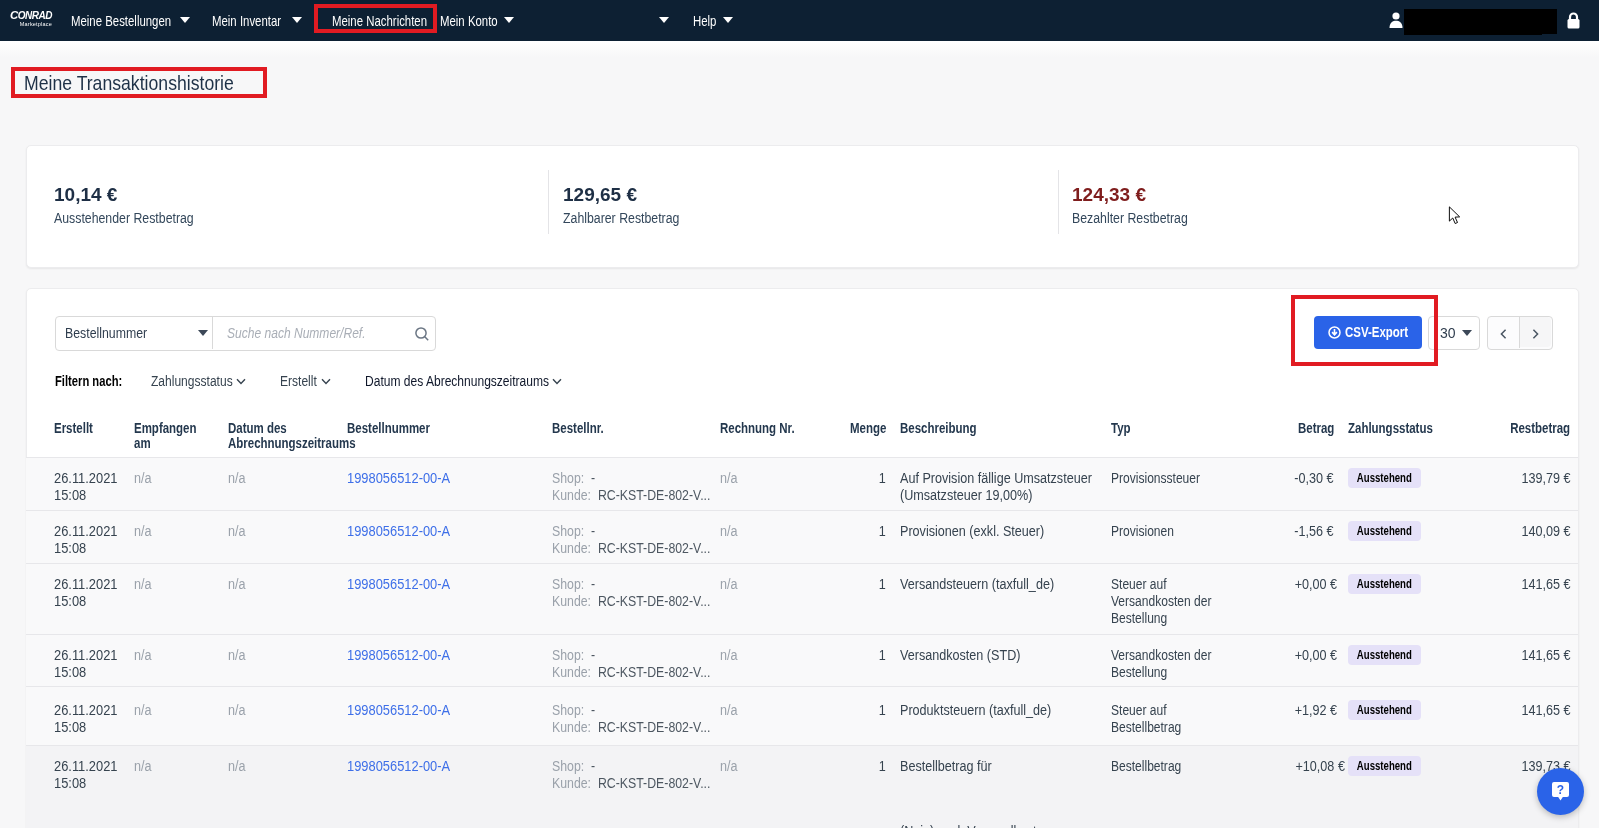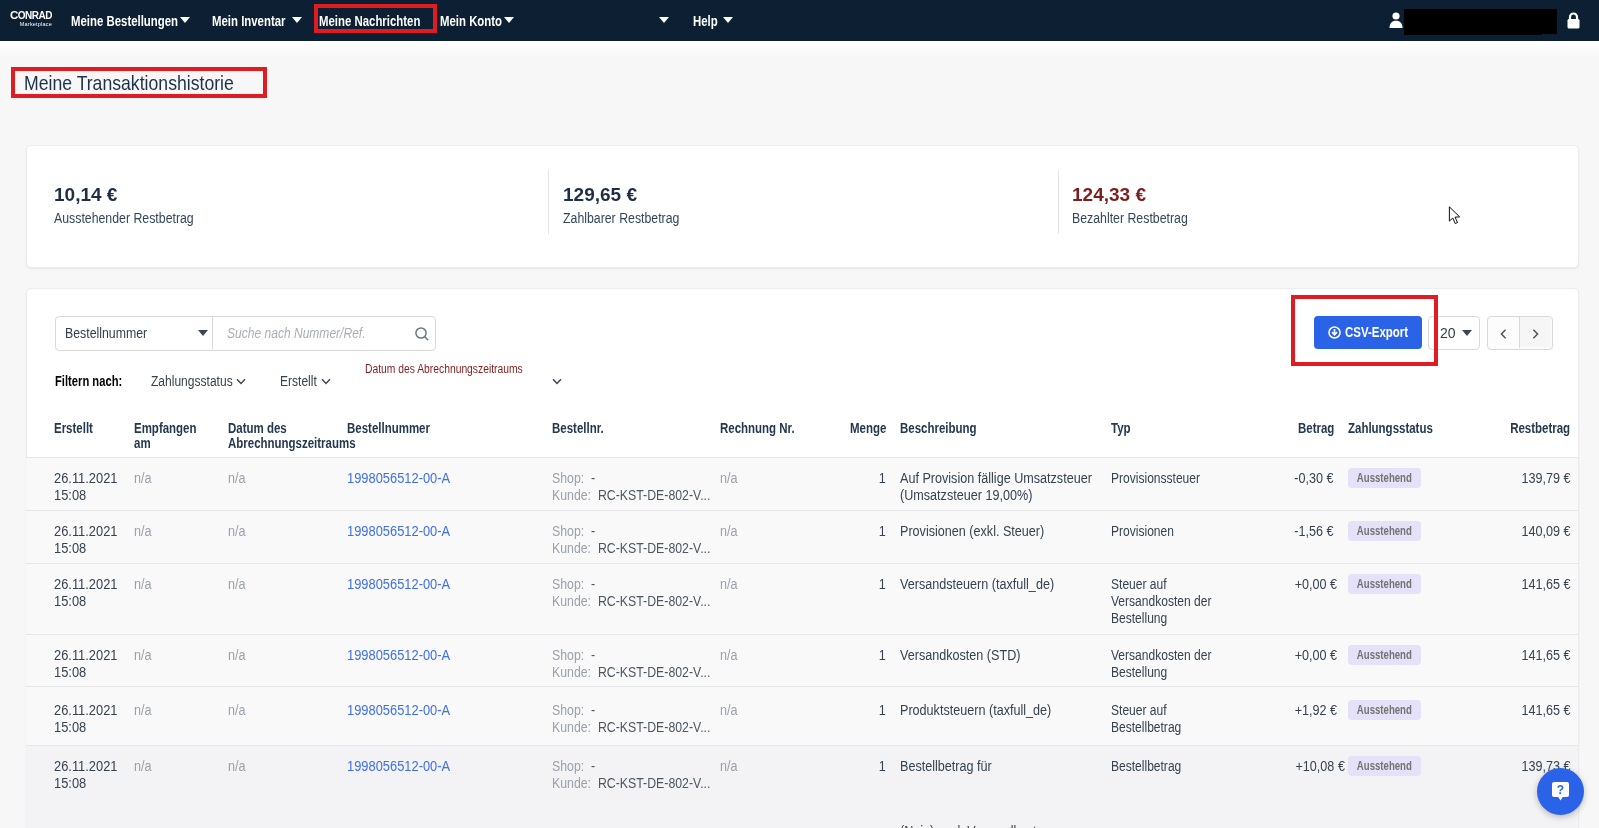--- a/index.html
+++ b/index.html
@@ -10,60 +10,60 @@
   .s76{transform:scaleX(.76)}
   .s80{transform:scaleX(.80)}
   .s82{transform:scaleX(.82)}
   .s84{transform:scaleX(.84)}
   .s86{transform:scaleX(.86)}
   .s88{transform:scaleX(.88)}
   .s90{transform:scaleX(.90)}
   .s92{transform:scaleX(.92)}
   
   #nav{position:absolute;left:0;top:0;width:1599px;height:41px;background:#0d2033}
-  .navitem{position:absolute;top:0;height:51px;line-height:41px;color:#fff;font-weight:bold;font-size:15px}
+  .navitem{position:absolute;top:0;height:51px;line-height:41px;color:#fff;font-weight:normal;font-size:15px}
   .caret{position:absolute;top:17px;width:0;height:0;border-left:5px solid transparent;border-right:5px solid transparent;border-top:6px solid #fff}
   #navredbox{position:absolute;left:314px;top:4px;width:115px;height:21px;border:4px solid #e11b22}
   
   .card{position:absolute;background:#fff;border:1px solid #ececee;border-radius:5px;
         box-shadow:0 1px 2px rgba(0,0,0,.07)}
   
   table{border-collapse:collapse;table-layout:fixed}
   td{padding:0;vertical-align:top;font-size:14px;line-height:17px;color:#36434f}
   .gray{color:#9aa1aa}
   .val{color:#4d5761}
   .num{text-align:right}
   .link{color:#3e6fe8}
   .badge{display:inline-block;width:73px;height:20px;line-height:20px;background:#e5e1f8;border-radius:4px;
-         text-align:center;font-size:12px;font-weight:bold;color:#737373}
+         text-align:center;font-size:12px;font-weight:bold;color:#000000}
   .badge .t{transform-origin:50% 50%}
   .b{font-weight:bold;color:#24384e}
   #thead td{vertical-align:top;line-height:15px;padding-top:14px}
   .row td{padding-top:12px;border-top:1px solid #e7e7ea;background:#f9f9fa}
   .row.r5 td{padding-top:15px}
   .row.last td{background:#f3f3f5}
   .c1{padding-left:28px !important}
   .c8{padding-left:14px !important}
   .c11{padding-left:14px !important}
   .pr{padding-right:7.5px !important}
   .cb{padding-top:10px !important}
   .row.r5 td.cb{padding-top:13px !important}
 </style></head>
 <body>
 
 <div id="nav">
   <div class="abs" style="left:10px;top:10px;width:42px;height:20px;color:#fff">
-    <div style="font-weight:bold;font-size:11.5px;letter-spacing:-0.5px;line-height:11px">C<span style="font-size:10px">ONRAD</span></div>
+    <div style="font-style:italic;font-weight:bold;font-size:11.5px;letter-spacing:-0.5px;line-height:11px">C<span style="font-size:10px">ONRAD</span></div>
     <div style="font-size:5.5px;text-align:right;line-height:6px;letter-spacing:.2px">Marketplace</div>
   </div>
   <span class="navitem" style="left:71px"><span class="t s76">Meine Bestellungen</span></span>
   <span class="caret" style="left:180px"></span>
   <span class="navitem" style="left:212px"><span class="t s76">Mein Inventar</span></span>
   <span class="caret" style="left:292px"></span>
-  <span class="navitem" style="left:319px"><span class="t s76">Meine Nachrichten</span></span>
+  <span class="navitem" style="left:332px"><span class="t s76">Meine Nachrichten</span></span>
   <div id="navredbox"></div>
   <span class="navitem" style="left:440px"><span class="t s76">Mein Konto</span></span>
   <span class="caret" style="left:504px"></span>
   <span class="caret" style="left:659px"></span>
   <span class="navitem" style="left:693px"><span class="t s76">Help</span></span>
   <span class="caret" style="left:723px"></span>
 
   <svg class="abs" style="left:1388px;top:11px" width="16" height="18" viewBox="0 0 16 18">
     <circle cx="8" cy="5" r="3.6" fill="#fff"></circle>
     <path d="M1.5 17 C1.5 11.5 5 9.8 8 9.8 C11 9.8 14.5 11.5 14.5 17 Z" fill="#fff"></path>
@@ -110,34 +110,34 @@
 
 <div class="abs" style="left:55px;top:373px;font-size:14px;font-weight:bold;color:#000000"><span class="t s80">Filtern nach:</span></div>
 <div class="abs" style="left:151px;top:373px;font-size:14px;color:#36434f"><span class="t s86">Zahlungsstatus</span></div>
 <svg class="abs" style="left:236px;top:378px" width="10" height="7" viewBox="0 0 10 7">
     <path d="M1 1.2 L5 5.4 L9 1.2" fill="none" stroke="#36434f" stroke-width="1.4"></path>
   </svg>
 <div class="abs" style="left:280px;top:373px;font-size:14px;color:#36434f"><span class="t s86">Erstellt</span></div>
 <svg class="abs" style="left:321px;top:378px" width="10" height="7" viewBox="0 0 10 7">
     <path d="M1 1.2 L5 5.4 L9 1.2" fill="none" stroke="#36434f" stroke-width="1.4"></path>
   </svg>
-<div class="abs" style="left:365px;top:362px;font-size:12px;color:#7f1d1d"><span class="t s86">Datum des Abrechnungszeitraums</span></div>
+<div class="abs" style="left:365px;top:373px;font-size:14px;color:#0f172a"><span class="t s86">Datum des Abrechnungszeitraums</span></div>
 <svg class="abs" style="left:552px;top:378px" width="10" height="7" viewBox="0 0 10 7">
     <path d="M1 1.2 L5 5.4 L9 1.2" fill="none" stroke="#36434f" stroke-width="1.4"></path>
   </svg>
 
 <div class="abs" style="left:1314px;top:316px;width:108px;height:33px;background:#2a63e8;border-radius:4px"></div>
 <svg class="abs" style="left:1328px;top:326px" width="13" height="13" viewBox="0 0 13 13">
   <circle cx="6.5" cy="6.5" r="5.5" fill="none" stroke="#fff" stroke-width="1.5"></circle>
   <path d="M6.5 3.1 V8.3 M4.1 6.1 L6.5 8.7 L8.9 6.1" fill="none" stroke="#fff" stroke-width="1.6"></path>
 </svg>
 <div class="abs" style="left:1345px;top:316px;height:33px;line-height:33px;font-size:14px;font-weight:bold;color:#fff"><span class="t s82">CSV-Export</span></div>
 <div class="abs" style="left:1291px;top:295px;width:139px;height:63px;border:4px solid #e11b22;z-index:5"></div>
 <div class="abs" style="left:1428px;top:316px;width:50px;height:32px;border:1px solid #d9d9d9;border-radius:4px;background:#fff"></div>
-<div class="abs" style="left:1440px;top:316px;height:34px;line-height:34px;font-size:14px;color:#2f3d4e">20</div>
+<div class="abs" style="left:1440px;top:316px;height:34px;line-height:34px;font-size:14px;color:#2f3d4e">30</div>
 <span class="abs" style="left:1462px;top:330px;width:0;height:0;border-left:5px solid transparent;border-right:5px solid transparent;border-top:6px solid #3c4858"></span>
 <div class="abs" style="left:1487px;top:316px;width:64px;height:32px;border:1px solid #d9d9d9;border-radius:4px;background:#fcfcfd"></div>
 <div class="abs" style="left:1519px;top:317px;width:32px;height:30px;background:#f6f6f7;border-radius:0 4px 4px 0"></div>
 <div class="abs" style="left:1519px;top:316px;width:1px;height:32px;background:#d9d9d9"></div>
 <svg class="abs" style="left:1500px;top:329px" width="7" height="10" viewBox="0 0 8 12">
     <path d="M6.5 1 L1.5 6 L6.5 11" fill="none" stroke="#4a5663" stroke-width="1.8"></path>
   </svg>
 <svg class="abs" style="left:1532px;top:329px" width="7" height="10" viewBox="0 0 8 12">
     <path d="M1.5 1 L6.5 6 L1.5 11" fill="none" stroke="#4a5663" stroke-width="1.8"></path>
   </svg>

